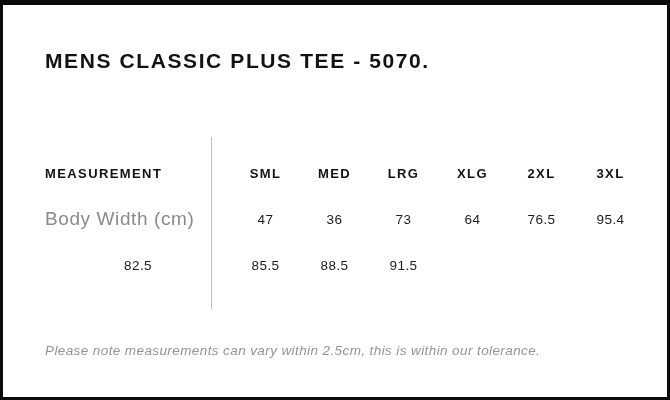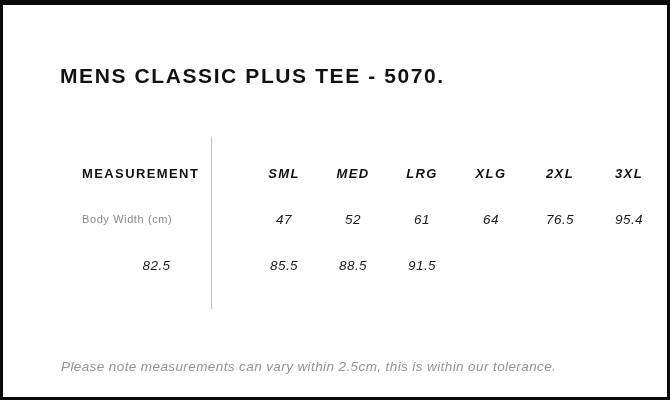--- a/index.html
+++ b/index.html
@@ -15,56 +15,55 @@
     border-right: 3px solid #0a0a0a;
     border-bottom: 3px solid #0a0a0a;
     font-family: "Liberation Sans", "DejaVu Sans", sans-serif;
     overflow: hidden;
   }
 
   .title {
     position: absolute;
     left: 42px;
     top: 44px;
-    margin: 15px;
+    margin: 0;
     font-size: 21px;
     font-weight: bold;
     letter-spacing: 1.6px;
     color: #121212;
     white-space: nowrap;
   }
 
   .chart {
     position: absolute;
     left: 42px;
     top: 145px;
     display: grid;
     grid-template-columns: 186px repeat(6, 69px);
     grid-auto-rows: 46px;
   }
 
   .cell {
     display: flex;
     align-items: center;
     white-space: nowrap;
-    margin-left: 37px;
   }
 
   .label-cell { justify-content: flex-start; }
-  .size-cell  { justify-content: center; font-style: italic; }
+  .size-cell  { justify-content: center; }
 
   .header-cell {
     font-size: 13px;
     font-weight: bold;
     letter-spacing: 1.4px;
     color: #121212;
   }
 
   .row-label {
-    font-size: 11px;
+    font-size: 19px;
     letter-spacing: 0.6px;
     color: #8a8a8a;
   }
 
   .value-cell {
     font-size: 13.5px;
     letter-spacing: 0.4px;
     color: #1c1c1c;
     text-align: center;
   }
@@ -75,21 +74,21 @@
     top: 132px;
     width: 1px;
     height: 172px;
     background: #bfbfbf;
   }
 
   .note {
     position: absolute;
     left: 42px;
     top: 338px;
-    margin: 16px;
+    margin: 0;
     font-size: 13.5px;
     font-style: italic;
     letter-spacing: 0.4px;
     color: #949494;
     white-space: nowrap;
   }
 </style>
 </head>
 <body>
 
@@ -104,22 +103,22 @@
     <div class="cell label-cell header-cell">MEASUREMENT</div>
     <div class="cell size-cell header-cell">SML</div>
     <div class="cell size-cell header-cell">MED</div>
     <div class="cell size-cell header-cell">LRG</div>
     <div class="cell size-cell header-cell">XLG</div>
     <div class="cell size-cell header-cell">2XL</div>
     <div class="cell size-cell header-cell">3XL</div>
 
     <div class="cell label-cell row-label">Body Width (cm)</div>
     <div class="cell size-cell value-cell">47</div>
-    <div class="cell size-cell value-cell">52</div>
-    <div class="cell size-cell value-cell">61</div>
+    <div class="cell size-cell value-cell">36</div>
+    <div class="cell size-cell value-cell">73</div>
     <div class="cell size-cell value-cell">64</div>
 
     <div class="cell size-cell value-cell">76.5</div>
     <div class="cell size-cell value-cell">95.4</div>
     <div class="cell size-cell value-cell">82.5</div>
     <div class="cell size-cell value-cell">85.5</div>
     <div class="cell size-cell value-cell">88.5</div>
     <div class="cell size-cell value-cell">91.5</div>
 
   </div>

